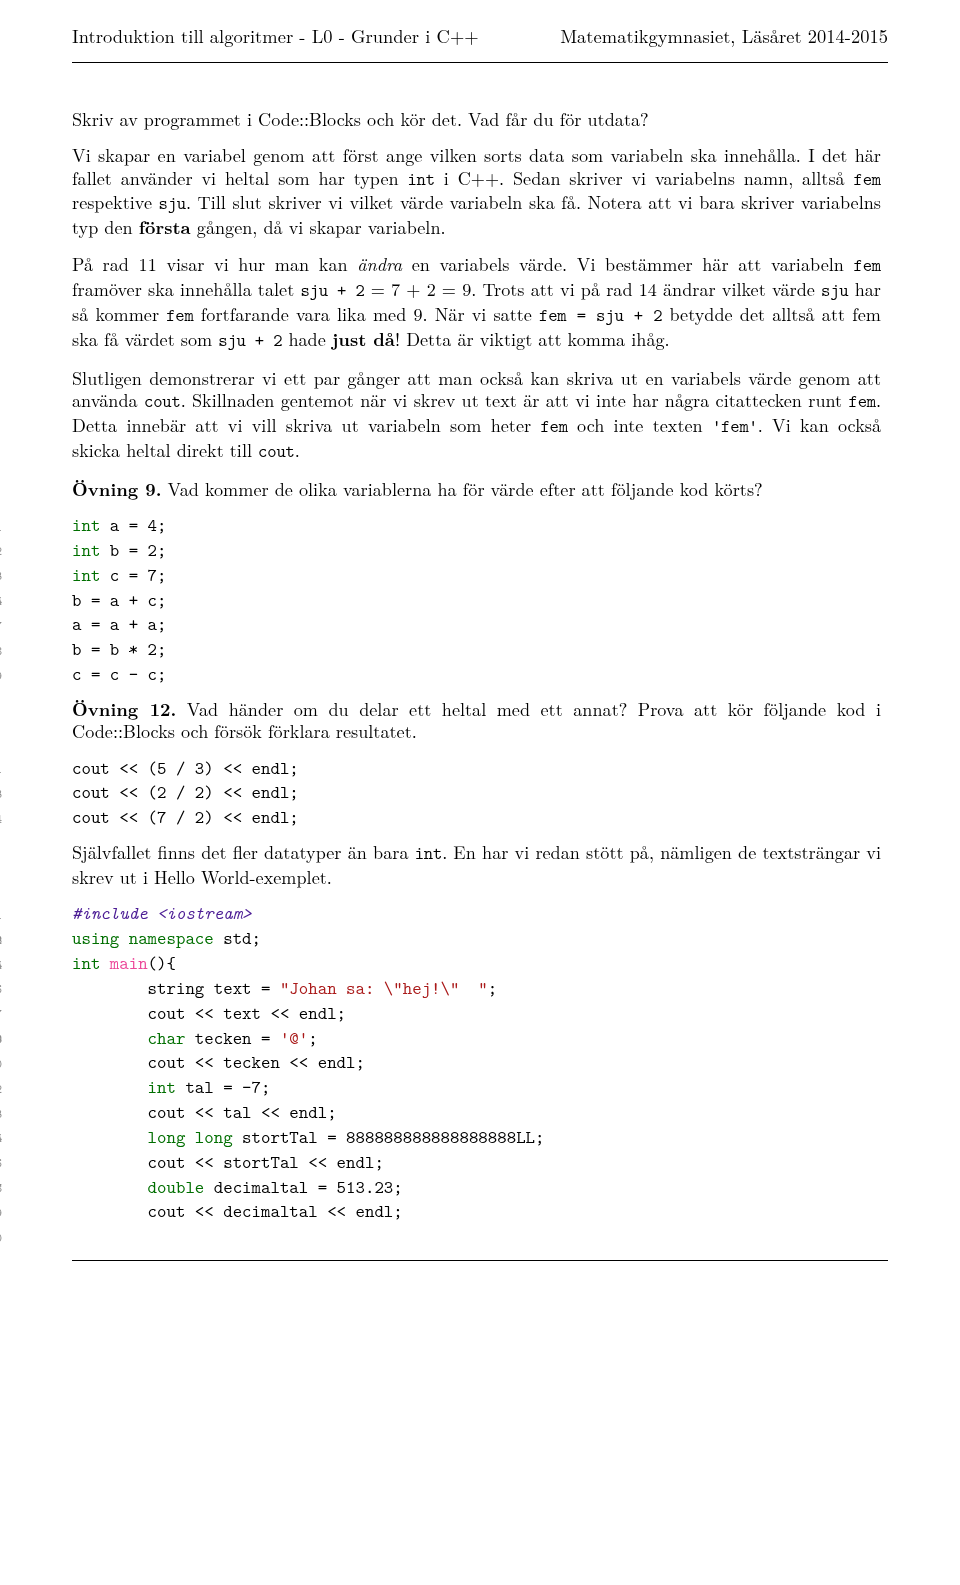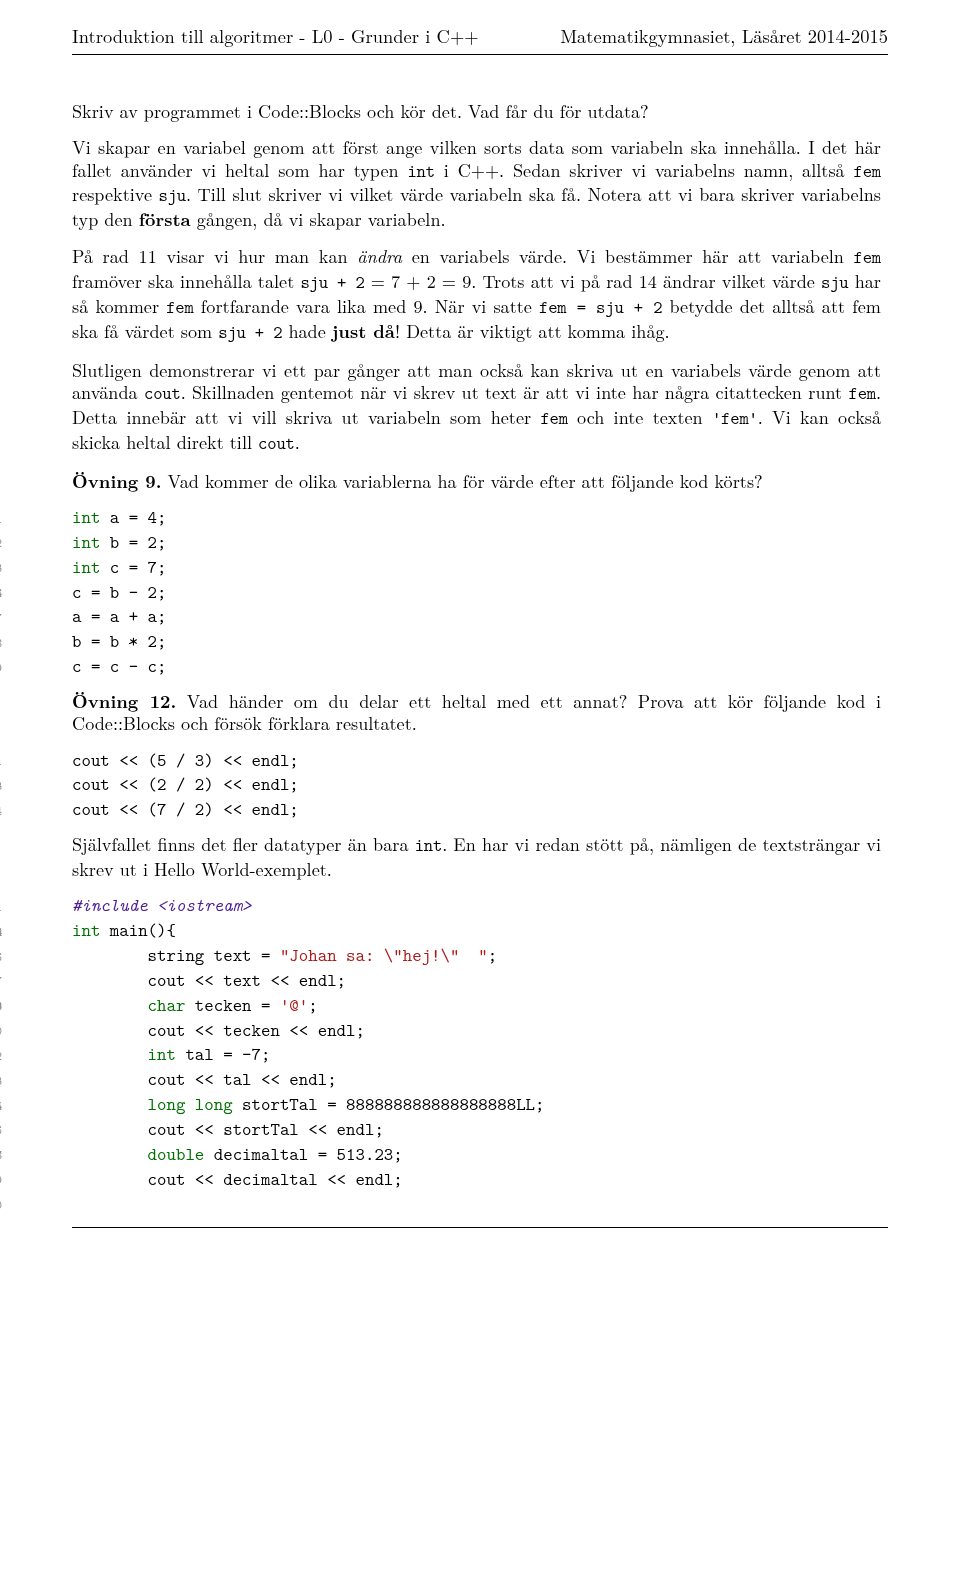--- a/index.html
+++ b/index.html
@@ -13,21 +13,21 @@
   }
   .page{
     width:816px;
     box-sizing:border-box;
     margin:0 auto;
     padding:24px 0 48px 0;
   }
   .hdr{
     display:flex;justify-content:space-between;
     border-bottom:.75px solid #000;
-    padding-bottom:7px;
+    padding-bottom:15px;
     margin-bottom:44px;
     font-size:18.5px;
   }
   .para{margin:0 7px 14px 0;text-align:justify;}
   .tt{font-family:"CMU Typewriter Text","Latin Modern Mono","Courier New",monospace;font-size:.98em;letter-spacing:-.2px}
   .exercise-label{font-weight:700}
   .codeblock{
     display:block;
     position:relative;
     margin:4px 0 6px 0;
@@ -36,21 +36,21 @@
   .codeblock .row{
     display:flex;white-space:pre;
     font-family:"CMU Typewriter Text","Latin Modern Mono","Courier New",monospace;
     font-size:18px;line-height:1.38;
   }
   .codeblock .row .lnum{
     position:absolute;left:-40px;width:30px;text-align:right;
     color:#888;font-size:12.5px;padding-top:4.5px;
   }
   .kw{color:#006f00}
-  .fn{color:#000000}
+  .fn{color:#ec4899}
   .str{color:#aa1a1a}
   .chr{color:#aa1a1a}
   .ppd{color:#4c1d95;font-style:italic}
   .it{font-style:italic}
 </style>
 </head>
 <body>
 
 <div class="page">
 
@@ -75,21 +75,21 @@
 
   <p class="para">
     <span class="exercise-label">Övning 9.</span><span> Vad kommer de olika variablerna ha för värde efter att följande kod körts?</span>
   </p>
 
   <div class="codeblock" style="margin-left:-60px">
     <div class="row"><span class="lnum">1</span><span class="kw">int</span> a = 4;</div>
     <div class="row"><span class="lnum">2</span><span class="kw">int</span> b = 2;</div>
     <div class="row"><span class="lnum">3</span><span class="kw">int</span> c = 7;</div>
     <div class="row"><span class="lnum">4</span></div>
-    <div class="row"><span class="lnum">6</span><span>c = b - 2;</span></div>
+    <div class="row"><span class="lnum">5</span><span>b = a + c;</span></div>
     <div class="row"><span class="lnum">7</span><span>a = a + a;</span></div>
     <div class="row"><span class="lnum">8</span><span>b = b * 2;</span></div>
     <div class="row"><span class="lnum">9</span><span>c = c - c;</span></div>
   </div>
 
   <p class="para" style="margin-top:10px">
     <span class="exercise-label">Övning 12.</span><span> Vad händer om du delar ett heltal med ett annat? Prova att kör följande kod i Code::Blocks och försök förklara resultatet.</span>
   </p>
 
   <div class="codeblock" style="margin-left:-60px">
@@ -98,20 +98,21 @@
     <div class="row"><span class="lnum">4</span><span>cout &lt;&lt; (7 / 2) &lt;&lt; endl;</span></div>
   </div>
 
   <p class="para" style="margin-top:10px">
     <span>Självfallet finns det fler datatyper än bara </span><span class="tt">int</span><span>. En har vi redan stött på, nämligen de textsträngar vi skrev ut i Hello World-exemplet.</span>
   </p>
 
   <div class="codeblock" style="margin-left:-60px">
     <div class="row"><span class="lnum">1</span><span class="ppd">#include &lt;iostream&gt;</span></div>
     <div class="row"><span class="lnum">2</span></div>
+    <div class="row"><span class="lnum">3</span><span class="kw">using namespace</span><span> std;</span></div>
     <div class="row"><span class="lnum">4</span></div>
     <div class="row"><span class="lnum">5</span><span class="kw">int</span><span class="fn"> main</span><span>(){</span></div>
     <div class="row"><span class="lnum">6</span><span>        string text = </span><span class="str">"Johan sa: \"hej!\"  "</span><span>;</span></div>
     <div class="row"><span class="lnum">7</span><span>        cout &lt;&lt; text &lt;&lt; endl;</span></div>
     <div class="row"><span class="lnum">8</span></div>
     <div class="row"><span class="lnum">9</span><span>        </span><span class="kw">char</span><span> tecken = </span><span class="chr">'@'</span><span>;</span></div>
     <div class="row"><span class="lnum">10</span><span>        cout &lt;&lt; tecken &lt;&lt; endl;</span></div>
     <div class="row"><span class="lnum">11</span></div>
     <div class="row"><span class="lnum">12</span><span>        </span><span class="kw">int</span><span> tal = -7;</span></div>
     <div class="row"><span class="lnum">13</span><span>        cout &lt;&lt; tal &lt;&lt; endl;</span></div>

